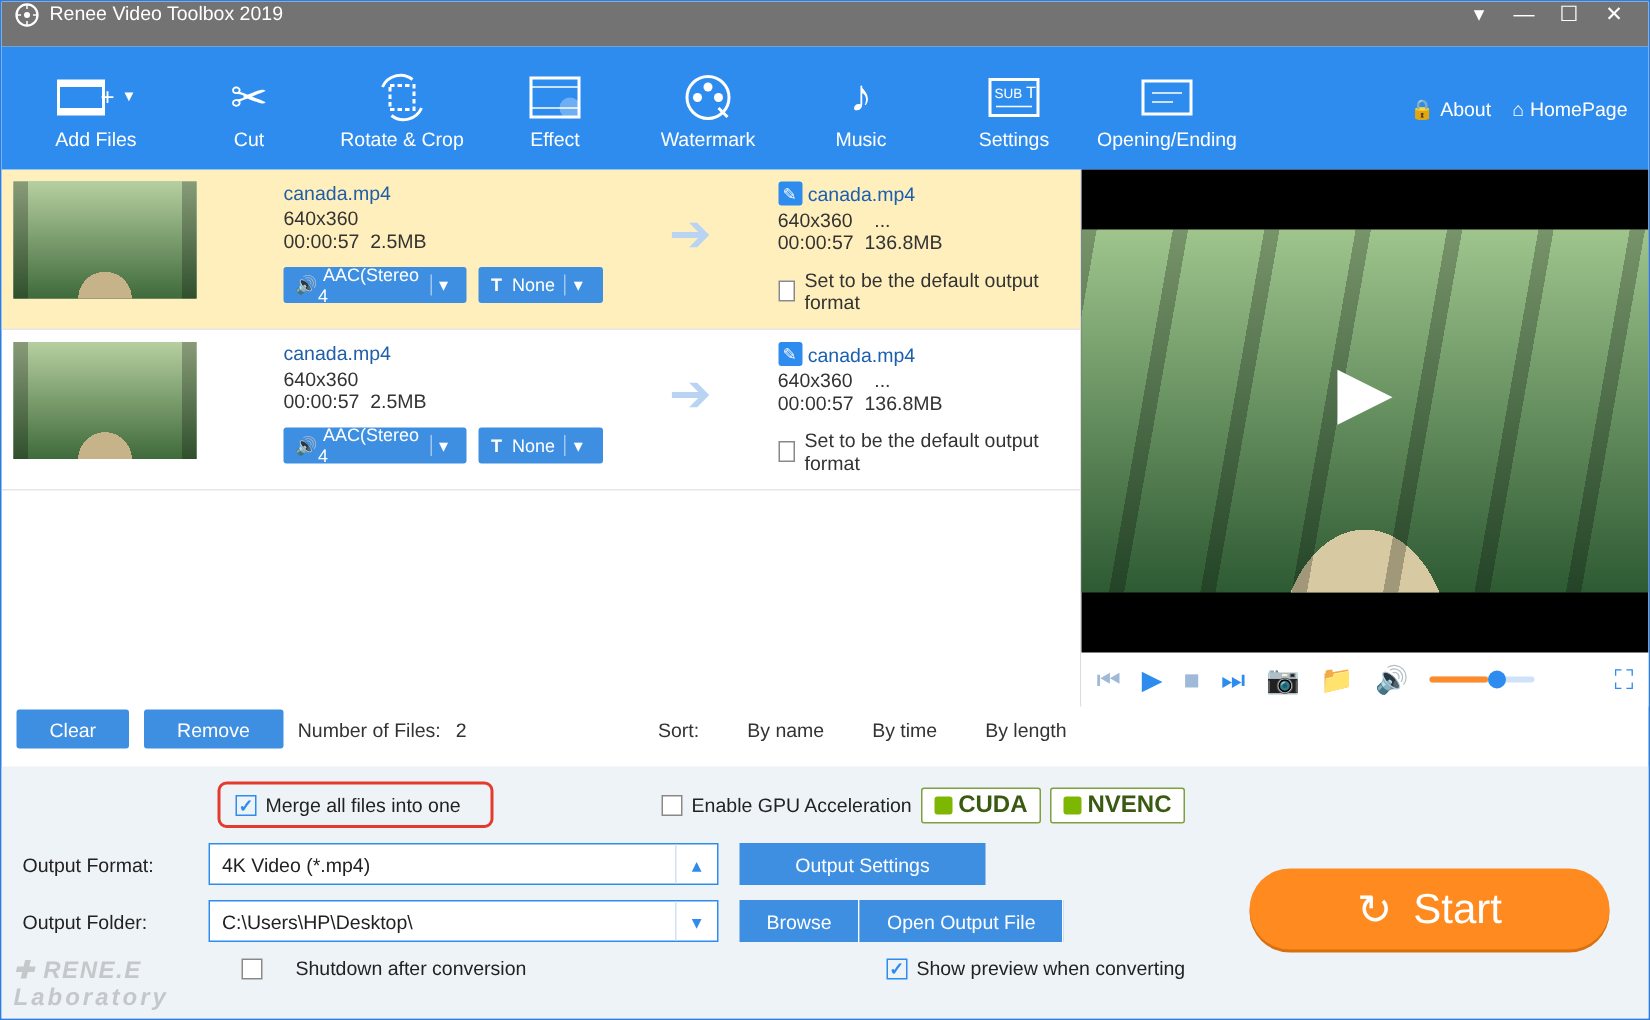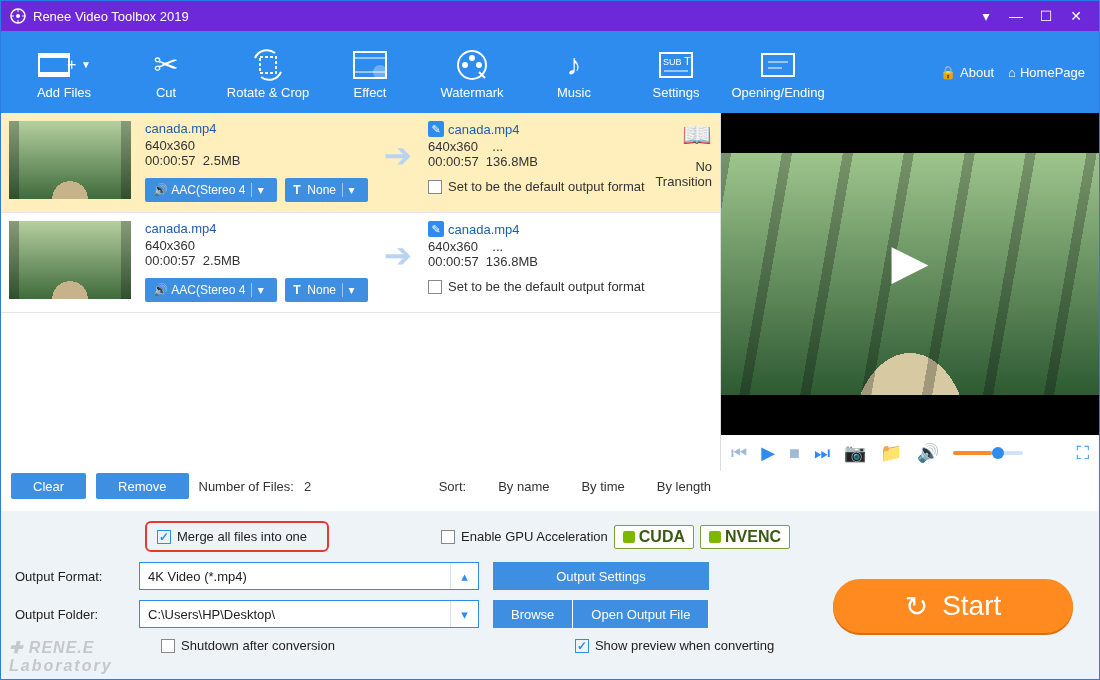--- a/index.html
+++ b/index.html
@@ -1,35 +1,35 @@
 <!DOCTYPE html>
 <html><head>
 <meta charset="utf-8">
 <style>
   * { box-sizing: border-box; margin: 0; padding: 0; font-family: "Segoe UI", Arial, sans-serif; }
   body { width: 1100px; height: 680px; overflow: hidden; background: #fff; border: 1px solid #2b7de0; position: relative; }
 
   
-  .titlebar { height: 30px; background: #6d28d9; color: #fff; display: flex; align-items: center; padding: 0 8px; font-size: 13px; }
+  .titlebar { height: 30px; background: #737373; color: #fff; display: flex; padding: 0 8px; font-size: 13px; }
   .titlebar .logo-icon { width: 18px; height: 18px; margin-right: 6px; display:flex;align-items:center;justify-content:center; }
   .titlebar .spacer { flex: 1; }
   .titlebar .win-btn { width: 30px; text-align: center; cursor: pointer; font-size: 14px; }
 
   
   .toolbar { height: 82px; background: #2f8cef; display: flex; align-items: center; padding: 0 12px; color: #fff; position: relative; }
   .tool { display:flex; flex-direction:column; align-items:center; justify-content:center; width: 102px; height:100%; cursor:pointer; font-size:13px; }
   .tool .ticon { font-size: 30px; height: 40px; display:flex;align-items:center;justify-content:center; }
   .tool-dd { font-size:10px; margin-left:4px; }
   .toolbar-right { position:absolute; right:14px; color:#fff; font-size:13px; display:flex; gap:14px; }
   .toolbar-right .lnk { display:flex; align-items:center; gap:4px; cursor:pointer; }
 
   
   .main { display:flex; height: 358px; }
   .filelist { width: 720px; overflow:hidden; border-right:1px solid #ddd; }
-  .row { display:flex; align-items:flex-start; padding:8px 8px 10px 8px; border-bottom:1px solid #e6e6e6; }
+  .row { display:flex; align-items:flex-start; padding:8px 8px 10px 8px; border-bottom:1px solid #e6e6e6;gap:44px; }
   .row.sel { background:#ffefbc; }
   .thumb { width:122px; height:78px; background:linear-gradient(#6b8, #365); position:relative; margin-right:14px; flex:none; }
   .thumb::after{content:"";position:absolute;inset:0;background:
     linear-gradient(90deg, rgba(0,0,0,.25) 0 8%, transparent 8% 92%, rgba(0,0,0,.25) 92%),
     radial-gradient(circle at 50% 100%, #c7b38a 0 18%, transparent 18%),
     linear-gradient(#b6cfa0,#3f6a3b);
   }
   .info { font-size:13px; color:#333; width:165px; }
   .info .nm{color:#215ea8; margin-bottom:2px;}
   .arrow { width:60px; display:flex;align-items:center;justify-content:center;color:#b9d4f3;font-size:34px;margin-top:14px;}
@@ -75,21 +75,21 @@
   .optrow{display:flex;align-items:center;gap:14px;margin-bottom:10px;}
   .mergebox{border:2.5px solid #e53b2f;border-radius:6px;padding:6px 20px 6px 10px;display:flex;align-items:center;gap:6px;margin-left:130px;}
   .chk-on{width:14px;height:14px;border:1px solid #2f8cef;display:inline-flex;align-items:center;justify-content:center;color:#2f8cef;font-size:12px;font-weight:bold;}
   .gpu{display:flex;align-items:center;gap:6px;margin-left:98px;}
   .badge{display:inline-flex;align-items:center;gap:4px;border:1px solid #7fa040;background:#fff;color:#3a5a12;font-weight:bold;font-size:16px;padding:2px 8px;border-radius:2px;}
   .badge .dot{width:12px;height:12px;background:#7db701;border-radius:2px;}
   .lbl{width:110px;}
   .combo{flex:0 0 340px;height:28px;border:1px solid #2f8cef;background:#fff;display:flex;align-items:center;padding:0 8px;position:relative;}
   .combo .dd{position:absolute;right:0;top:0;bottom:0;width:28px;display:flex;align-items:center;justify-content:center;color:#2f8cef;border-left:1px solid #cfe2fa;}
   .btn-mid{height:28px;background:#3e8fe2;color:#fff;border:none;font-size:13px;cursor:pointer;padding:0 18px;}
-  .btn-mid.wide{width:216px;text-align:center;}
+  .btn-mid.wide{width:164px;text-align:center;}
   .btn-pair{display:flex;}
   .btn-pair .btn-mid{border-right:1px solid #fff;}
   .startbtn{position:absolute;right:26px;bottom:46px;width:240px;height:54px;background:#ff8a1f;border-radius:30px;color:#fff;font-size:28px;display:flex;align-items:center;justify-content:center;gap:14px;cursor:pointer;box-shadow:0 2px 0 #d9700f;}
   .watermark{position:absolute;left:8px;bottom:4px;font-size:16px;color:rgba(120,120,120,.35);font-weight:bold;font-style:italic;letter-spacing:1px;}
   .watermark .sub{display:block;font-size:16px;letter-spacing:2px;}
   .botchecks{display:flex;gap:240px;margin-left:146px;margin-top:4px;}
 
   svg{display:block;}
 </style>
 </head>
@@ -338,21 +338,21 @@
       <span>C:\Users\HP\Desktop\</span>
       <span class="dd">▾</span>
     </div>
     <div class="btn-pair">
       <button class="btn-mid">Browse</button>
       <button class="btn-mid">Open Output File</button>
     </div>
   </div>
 
   <div class="botchecks">
-    <span style="display:flex;gap:6px;align-items:center">
+    <span style="display:flex;gap:22px;align-items:center">
       <span class="chkbox"></span>
       <span>Shutdown after conversion</span>
     </span>
     <span style="display:flex;gap:6px;align-items:center">
       <span class="chk-on">✓</span>
       <span>Show preview when converting</span>
     </span>
   </div>
 
   <div class="startbtn">

